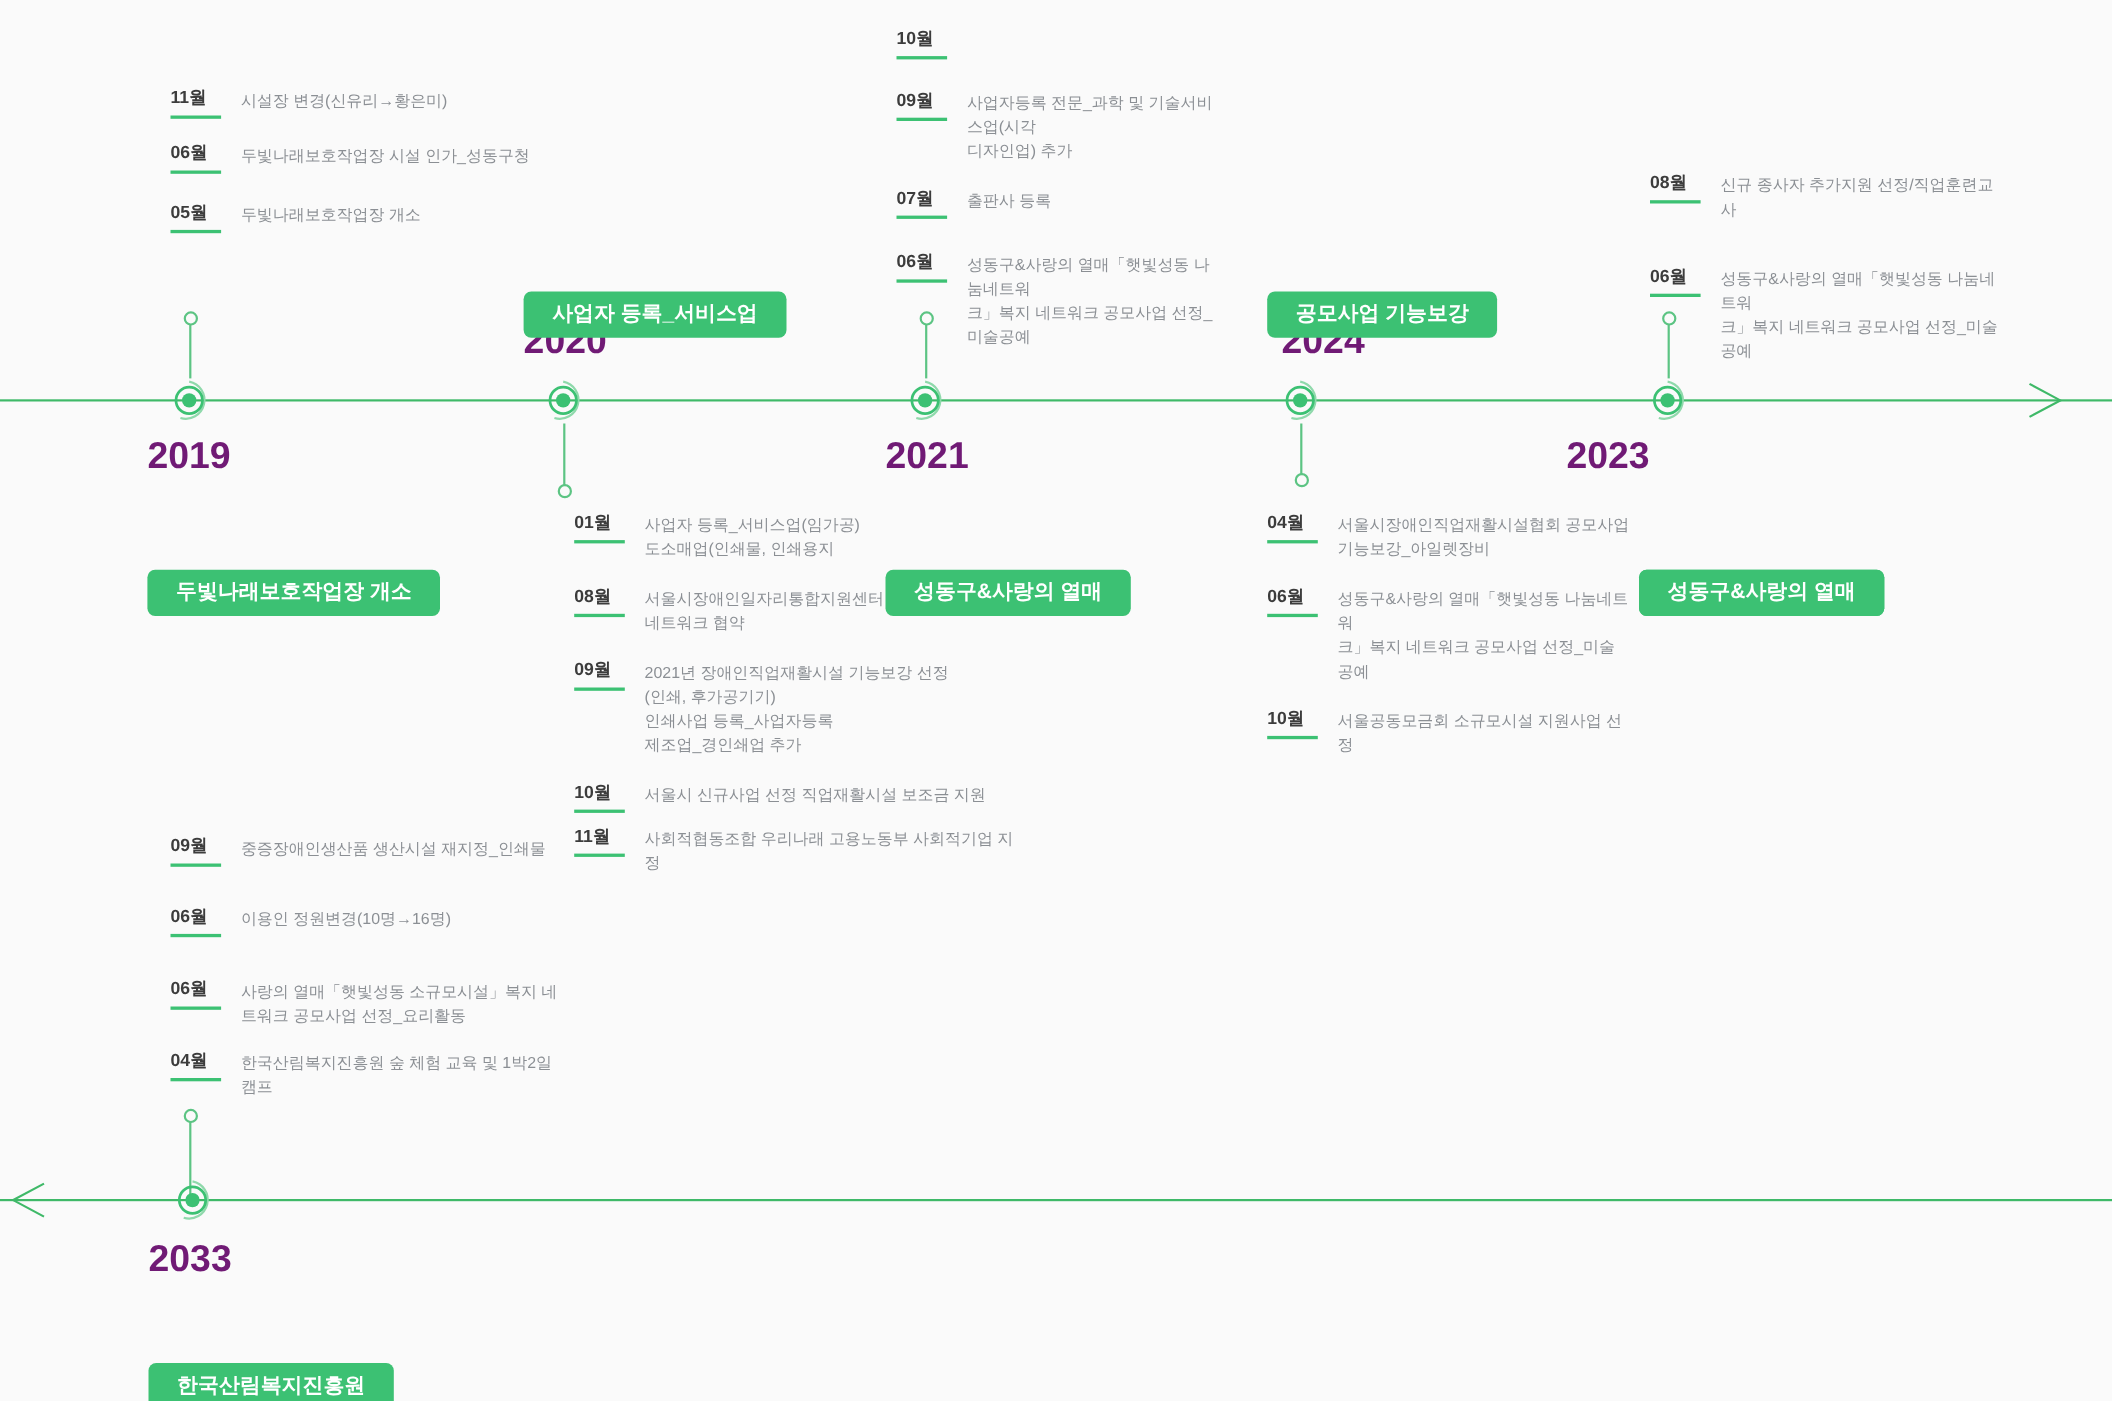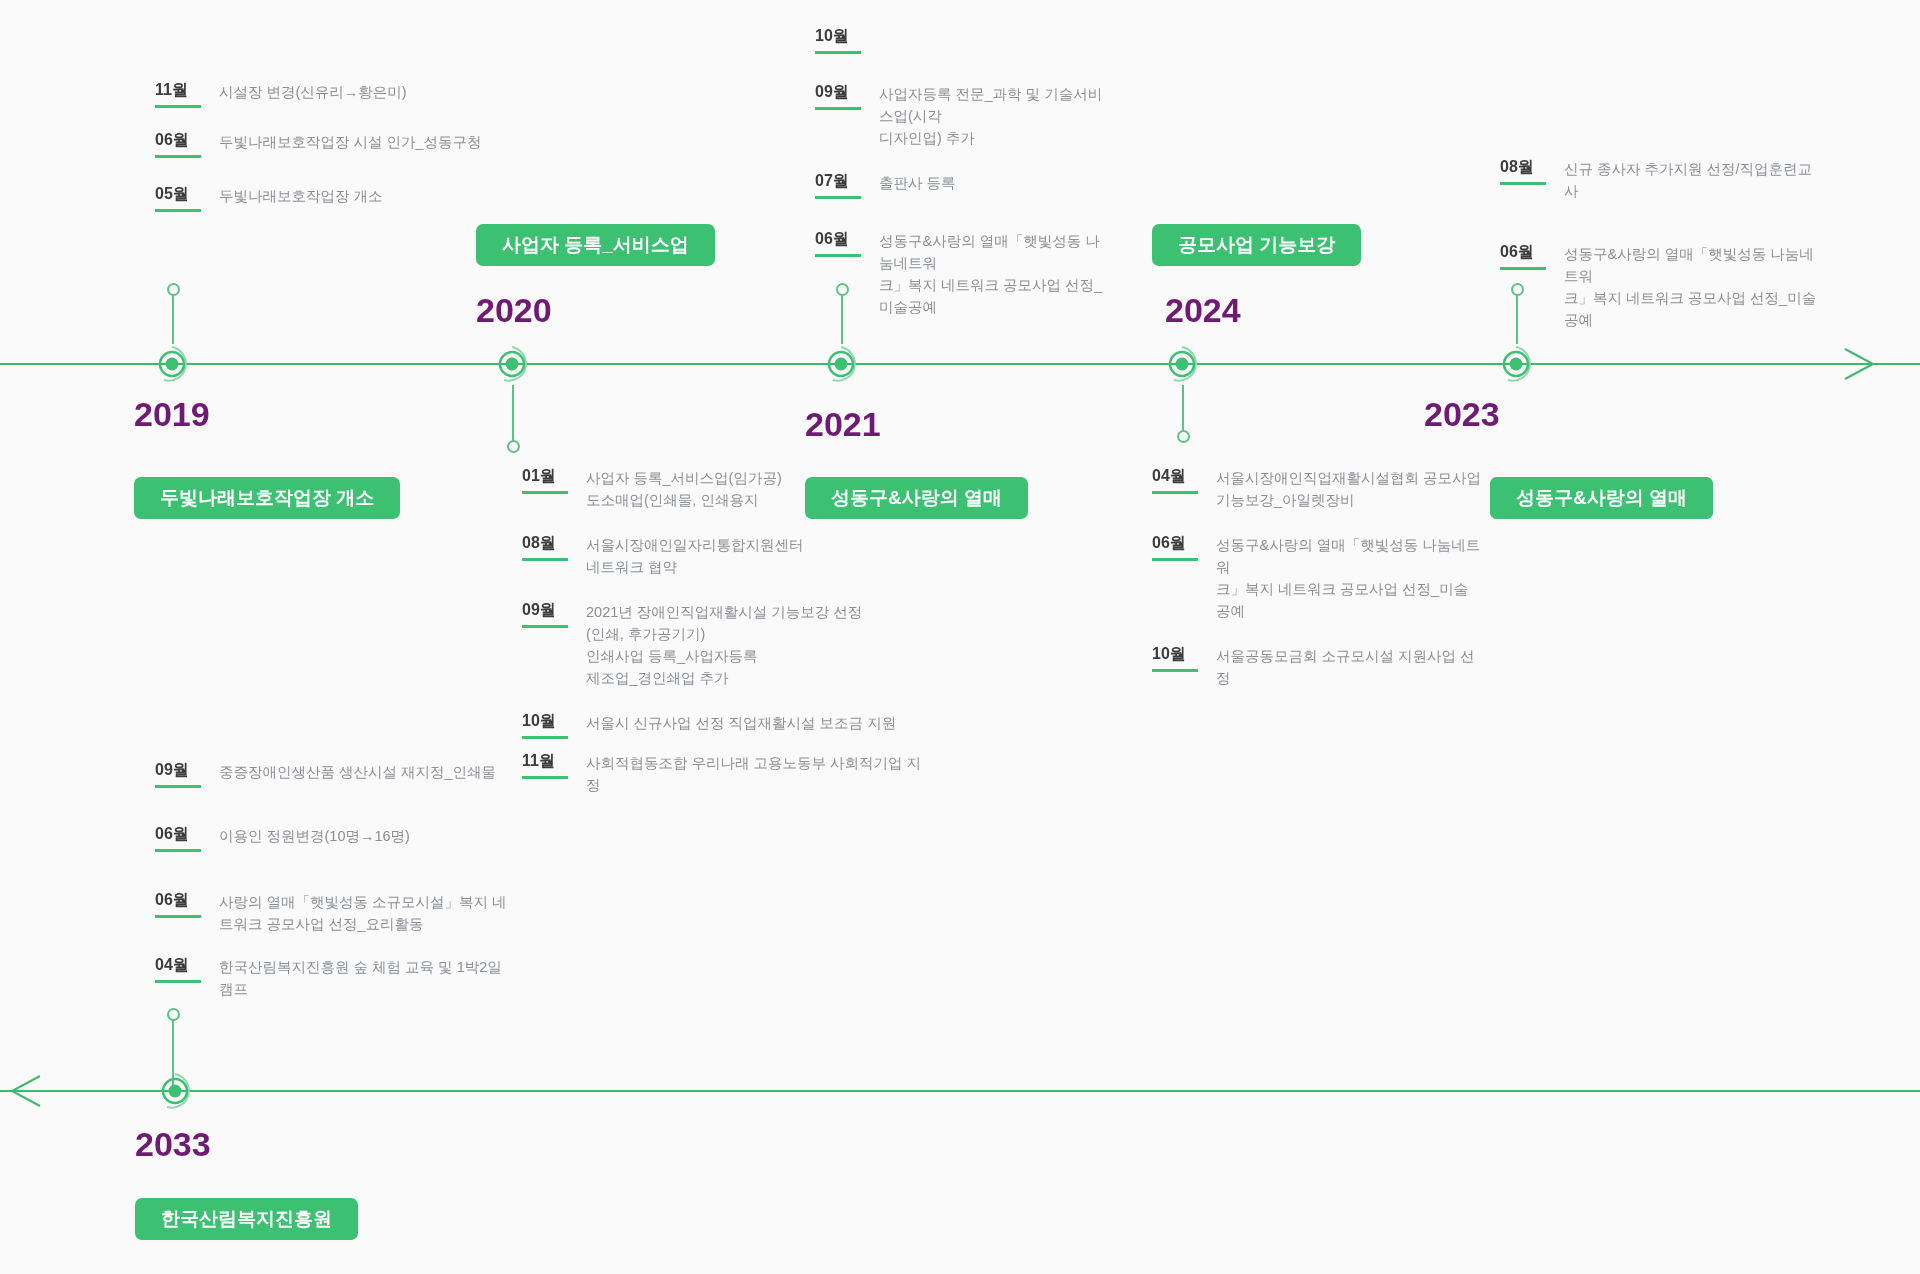--- a/index.html
+++ b/index.html
@@ -83,20 +83,21 @@
     position: absolute;
     background: #3cc173;
     color: #ffffff;
     font-size: 19px;
     font-weight: bold;
     border-radius: 7px;
     padding: 0 26px;
     height: 42px;
     line-height: 42px;
     white-space: nowrap;
+    margin-top: 41px;
   }
 
   
   .events {
     position: absolute;
   }
   .event {
     position: relative;
     display: flex;
     align-items: flex-start;
@@ -240,21 +241,21 @@
   <div class="node" style="left:841px; top:364px;">
     <svg width="44" height="44" viewBox="0 0 44 44">
       <path d="M22,5 A17,17 0 1,1 14,38" fill="none" stroke="#8fd9ab" stroke-width="2"></path>
       <circle cx="22" cy="22" r="12" fill="none" stroke="#3cc173" stroke-width="2.5"></circle>
       <circle cx="22" cy="22" r="6.5" fill="#3cc173"></circle>
     </svg>
   </div>
   <div class="stem" style="left:841px; top:290px; height:54px;"></div>
   <div class="stem-cap" style="left:841px; top:283px;"></div>
 
-  <div class="year" style="left:805px; top:405px;">2021</div>
+  <div class="year" style="left:805px; top:395px;">2021</div>
   <div class="pill" style="left:805px; top:477px;">성동구&amp;사랑의 열매</div>
 
   <div class="events" style="left:815px; top:26px; width:290px;">
     <div class="event" style="margin-bottom:28px;">
       <div class="month">10월</div>
     </div>
     <div class="event" style="margin-bottom:22px;">
       <div class="month">09월</div>
       <div class="desc">사업자등록 전문_과학 및 기술서비스업(시각
 디자인업) 추가</div>

